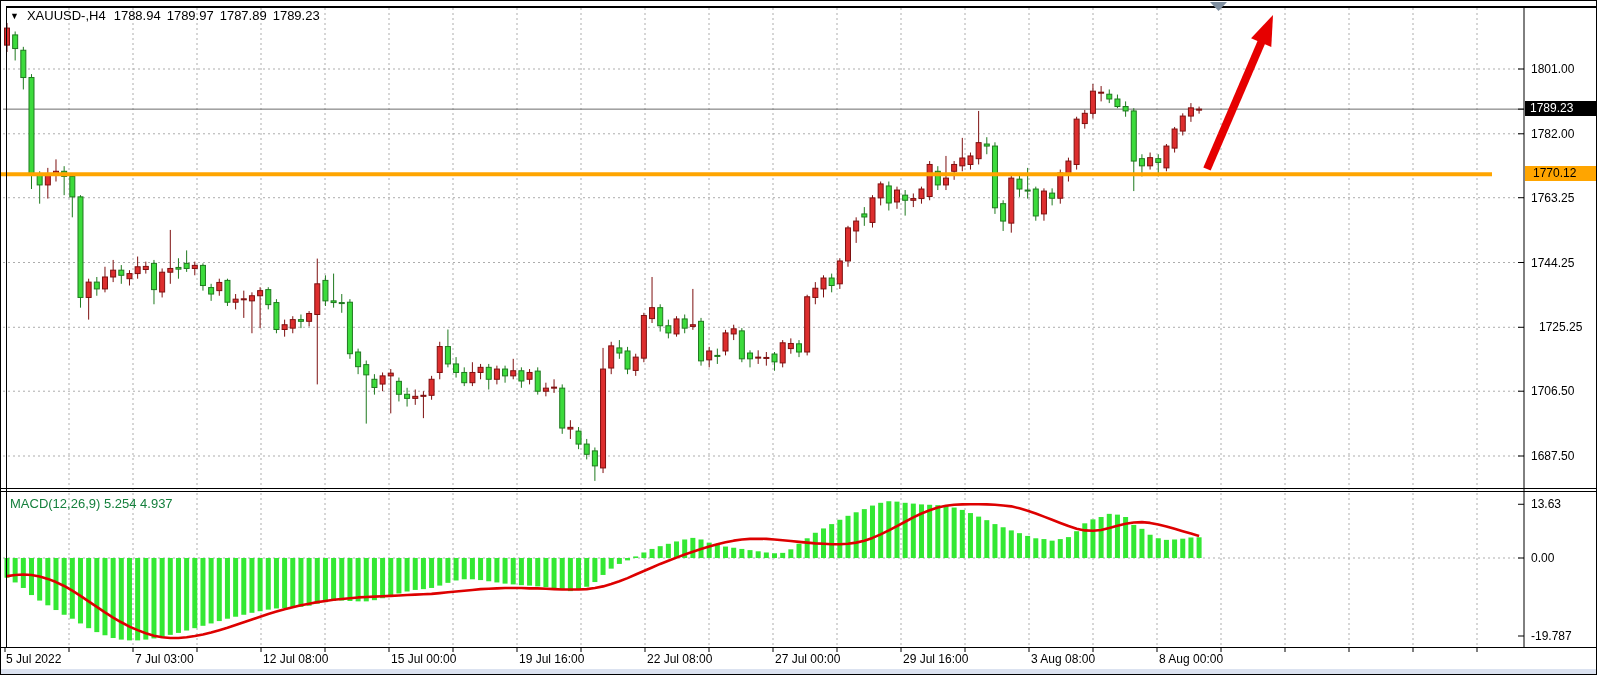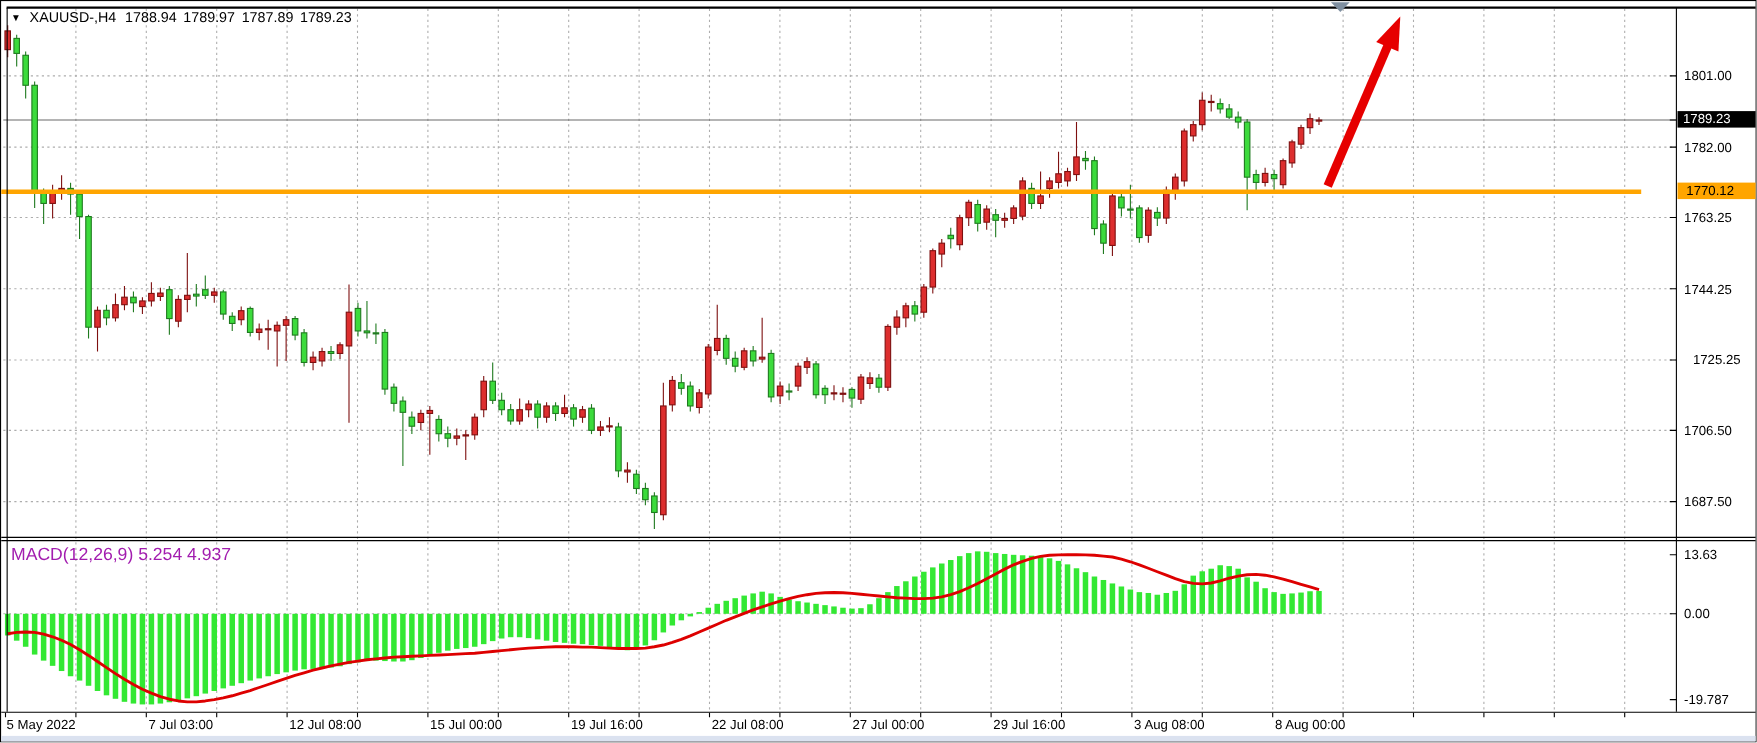--- a/index.html
+++ b/index.html
@@ -5,21 +5,21 @@
   html,body{margin:0;padding:0;background:#fff;}
   .window{position:relative;width:1597px;height:675px;background:#fff;
           font-family:"Liberation Sans",sans-serif;overflow:hidden;
           border:1px solid #000;box-sizing:border-box;}
   #plot{position:absolute;left:0;top:0;}
   .chart-title{position:absolute;left:9px;top:7px;font-size:13px;color:#000;
                display:flex;align-items:center;white-space:pre;z-index:5;}
   .chart-title .tri{font-size:9px;margin-right:8px;color:#000;}
   .chart-title .sym{margin-right:8px;}
   .chart-title .v{margin-right:6px;}
-  .macd-title{position:absolute;left:9px;top:495px;font-size:16px;color:#a21caf;z-index:5;}
+  .macd-title{position:absolute;left:9px;top:495px;font-size:13px;color:#15803d;z-index:5;}
   .axis-label{position:absolute;left:1530px;font-size:12px;color:#000;line-height:14px;
               white-space:nowrap;}
   .time-label{position:absolute;top:651px;font-size:12px;color:#000;white-space:nowrap;}
   .badge{position:absolute;left:1524px;width:67px;height:15px;font-size:12px;
          line-height:15px;padding-left:5px;z-index:6;}
   .badge.current{background:#000;color:#fff;}
   .badge.hline{background:#ffa500;color:#000;}
   .bottom-strip{position:absolute;left:0;top:668px;width:1597px;height:7px;background:#dbe2f0;}
 </style>
 </head>
@@ -581,21 +581,21 @@
       <div class="axis-label" style="left: 1530px; top: 319.285px; margin-left: 8px;">1725.25</div>
       <div class="axis-label" style="left: 1530px; top: 383.217px;">1706.50</div>
       <div class="axis-label" style="left: 1530px; top: 448.001px;">1687.50</div>
     </div>
   <div id="macd-labels">
       <div class="axis-label" style="left: 1530px; top: 496.271px;">13.63</div>
       <div class="axis-label" style="left: 1530px; top: 550px;">0.00</div>
       <div class="axis-label" style="left: 1530px; top: 628px;">-19.787</div>
     </div>
   <div id="time-labels">
-      <div class="time-label" style="left: 5px; top: 651px;">5 May 2022</div>
+      <div class="time-label" style="left: 5px; top: 651px;">5 Jul 2022</div>
       <div class="time-label" style="left: 134px; top: 651px;">7 Jul 03:00</div>
       <div class="time-label" style="left: 262px; top: 651px;">12 Jul 08:00</div>
       <div class="time-label" style="left: 390px; top: 651px; text-align: right;">15 Jul 00:00</div>
       <div class="time-label" style="left: 518px; top: 651px;">19 Jul 16:00</div>
       <div class="time-label" style="left: 646px; top: 651px;">22 Jul 08:00</div>
       <div class="time-label" style="left: 774px; top: 651px;">27 Jul 00:00</div>
       <div class="time-label" style="left: 902px; top: 651px;">29 Jul 16:00</div>
       <div class="time-label" style="left: 1030px; top: 651px;">3 Aug 08:00</div>
       <div class="time-label" style="left: 1158px; top: 651px;">8 Aug 00:00</div>
     </div>

